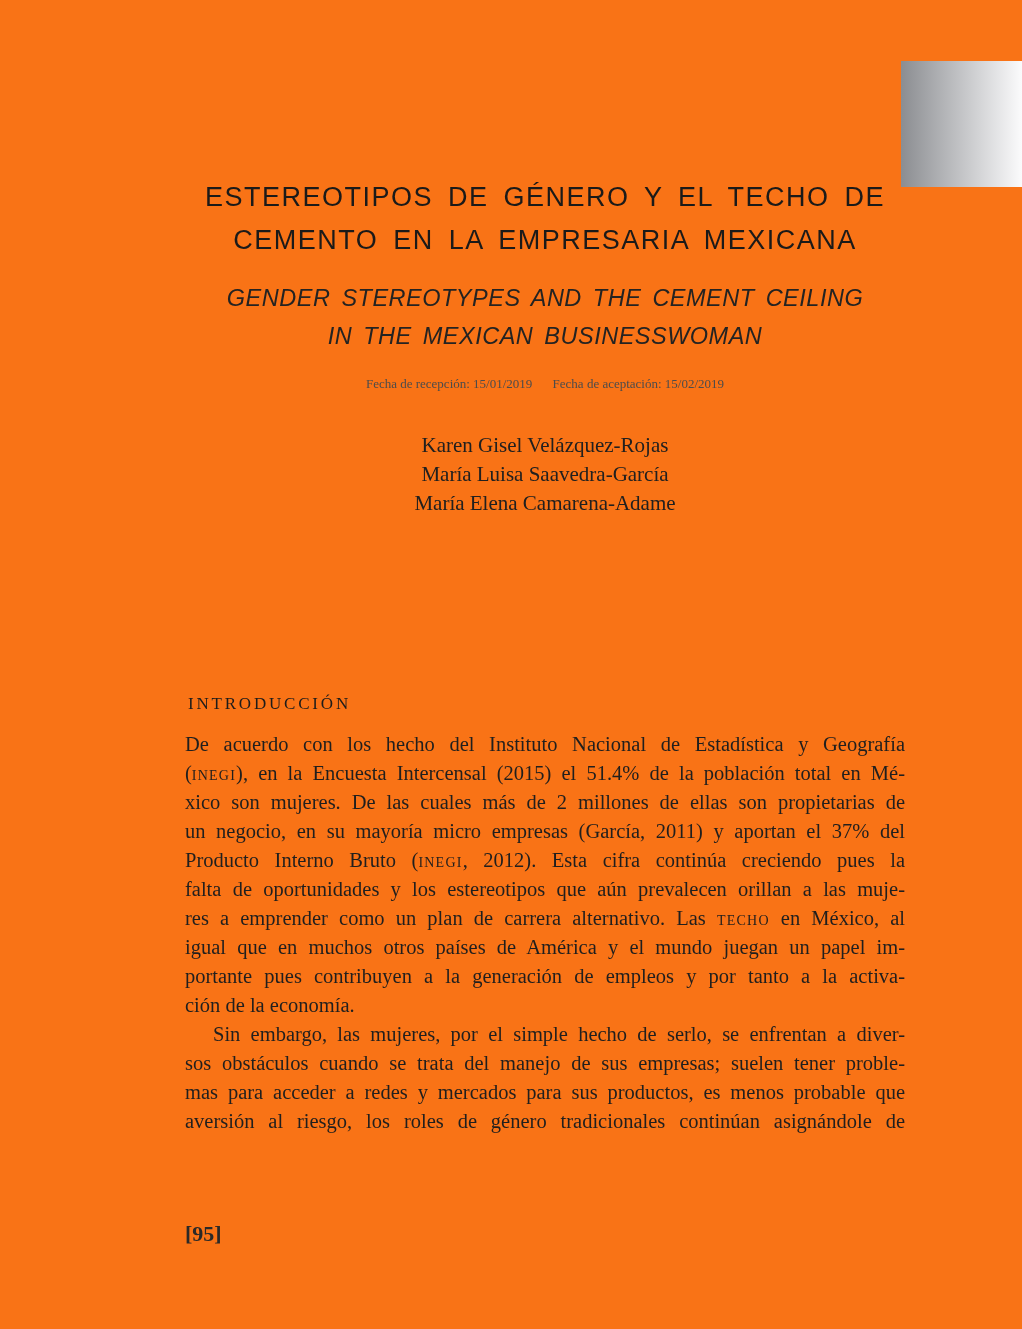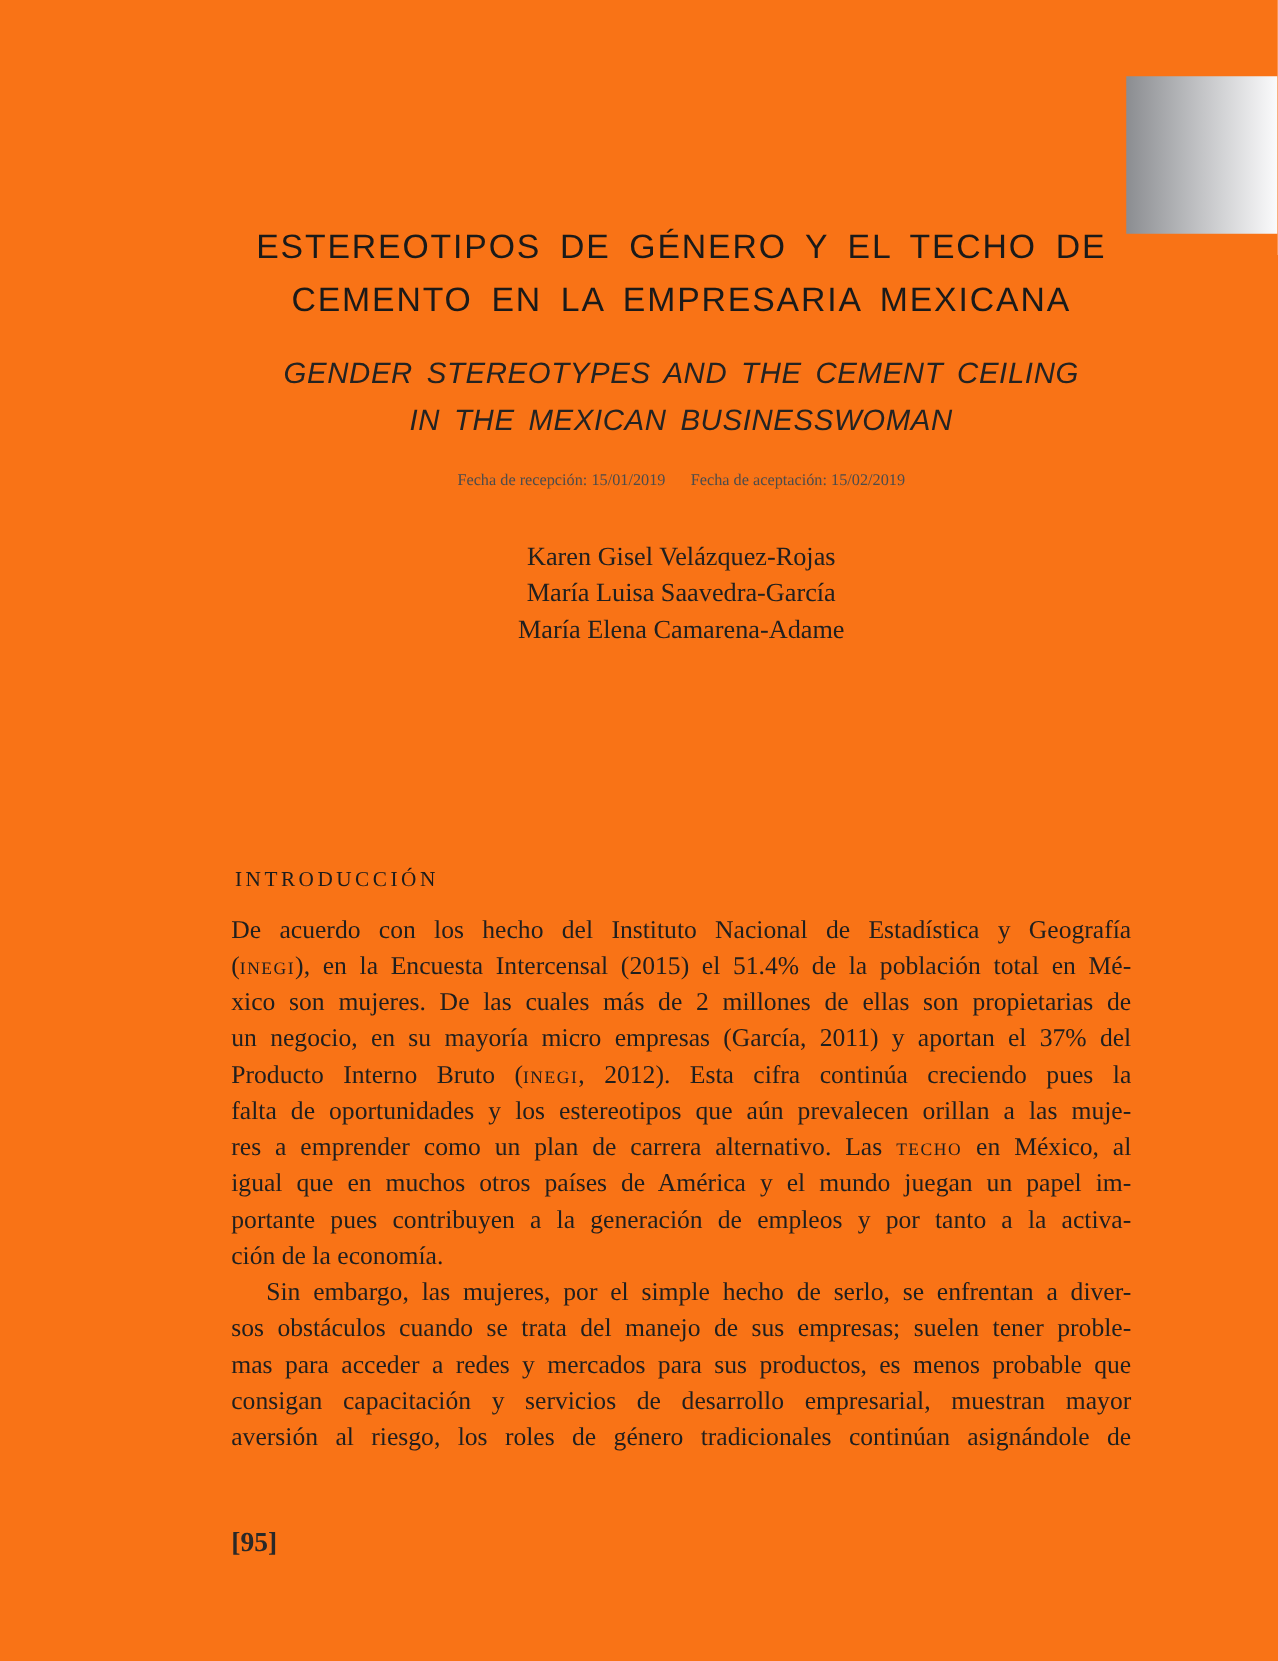--- a/index.html
+++ b/index.html
@@ -169,21 +169,20 @@
         <div class="jline">falta de oportunidades y los estereotipos que aún prevalecen orillan a las muje-</div>
         <div class="jline">res a emprender como un plan de carrera alternativo. Las <span class="sc">TECHO</span> en México, al</div>
         <div class="jline">igual que en muchos otros países de América y el mundo juegan un papel im-</div>
         <div class="jline">portante pues contribuyen a la generación de empleos y por tanto a la activa-</div>
         <div class="jline loose">ción de la economía.</div>
       </div>
       <div class="paragraph">
         <div class="jline indent">Sin embargo, las mujeres, por el simple hecho de serlo, se enfrentan a diver-</div>
         <div class="jline">sos obstáculos cuando se trata del manejo de sus empresas; suelen tener proble-</div>
         <div class="jline">mas para acceder a redes y mercados para sus productos, es menos probable que</div>
-        <div class="jline">consigan capacitación y servicios de desarrollo empresarial, muestran mayor</div>
         <div class="jline">aversión al riesgo, los roles de género tradicionales continúan asignándole de</div>
       </div>
     </div>
 
     <div class="page-number">[95]</div>
 
   </div>
 </div>
 
 </body></html>

